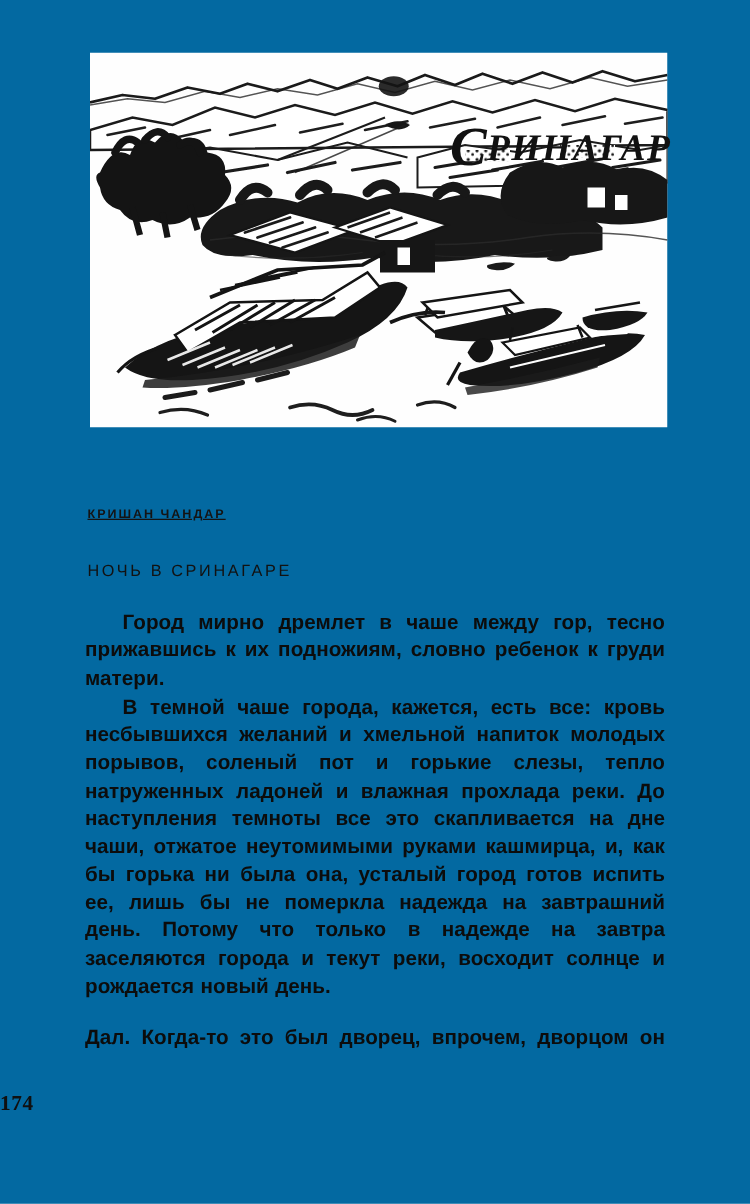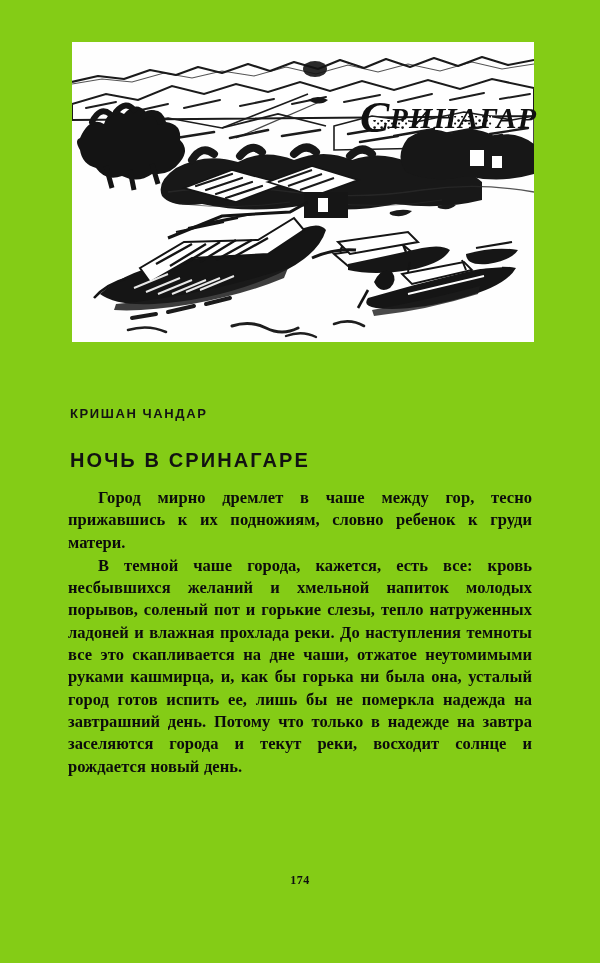--- a/index.html
+++ b/index.html
@@ -14,21 +14,21 @@
     position: relative;
     overflow: hidden;
     font-family: "Liberation Serif", "DejaVu Serif", serif;
     color: #0d0d0d;
     -webkit-font-smoothing: none;
   }
 
   .page {
     position: absolute;
     inset: 0;
-    background: #84cc16;
+    background: #0369a1;
   }
 
   
   .illustration {
     position: absolute;
     left: 72px;
     top: 42px;
     width: 462px;
     height: 300px;
   }
@@ -58,47 +58,48 @@
     margin-right: -1px;
   }
 
   
   .author {
     position: absolute;
     left: 70px;
     top: 406px;
     font-family: "Liberation Sans", "DejaVu Sans", sans-serif;
     font-weight: 700;
-    font-size: 13px;
+    font-size: 10px;
     letter-spacing: 1.6px;
     color: #141414;
+    text-decoration: underline;
   }
   .story-title {
     position: absolute;
     left: 70px;
     top: 449px;
     font-family: "Liberation Sans", "DejaVu Sans", sans-serif;
-    font-weight: 700;
-    font-size: 20px;
+    font-weight: 400;
+    font-size: 13px;
     letter-spacing: 2.1px;
     color: #121212;
   }
 
   
   .body-text {
     position: absolute;
     left: 68px;
     top: 487px;
     width: 464px;
   }
   .body-text p {
     margin: 0 0 0.5px 0;
     text-indent: 30px;
     text-align: justify;
-    font-family: Liberation Serif, serif;
+    font-family: Liberation Sans, sans-serif;
     font-weight: 700;
     font-size: 16.5px;
     line-height: 22.35px;
     letter-spacing: 0.05px;
     word-spacing: 0.4px;
     color: #0c0c0c;
     hyphens: manual;
   }
   .body-text p.gap-before {
     margin-top: 19px;
@@ -116,24 +117,24 @@
   .body-text p.last-para .ln.spread {
     text-align: justify;
     text-align-last: justify;
   }
 
   .page-number {
     position: absolute;
     left: 0;
     right: 0;
     top: 873px;
-    text-align: center;
+    text-align: left;
     font-family: "Liberation Serif", "DejaVu Serif", serif;
     font-weight: 700;
-    font-size: 12px;
+    font-size: 17px;
     letter-spacing: 0.5px;
     color: #101010;
   }
 </style>
 </head>
 <body>
 
 <div class="page">
 
   <div class="illustration">
@@ -301,18 +302,19 @@
     <span class="dropcap">C</span><span>РИНАГАР</span>
   </div>
 
   <div class="author">КРИШАН ЧАНДАР</div>
   <div class="story-title">НОЧЬ В СРИНАГАРЕ</div>
 
   <div class="body-text">
     <p>Город мирно дремлет в чаше между гор, тесно прижавшись к их подножиям, словно ребенок к груди матери.</p>
     <p>В темной чаше города, кажется, есть все: кровь несбывшихся желаний и хмельной напиток молодых порывов, соленый пот и горькие слезы, тепло натруженных ладоней и влажная прохлада реки. До наступления темноты все это скапливается на дне чаши, отжатое неутомимыми руками кашмирца, и, как бы горька ни была она, усталый город готов испить ее, лишь бы не померкла надежда на завтрашний день. Потому что только в надежде на завтра заселяются города и текут реки, восходит солнце и рождается новый день.</p>
     <p class="last-para gap-before">
+      <span class="ln spread">Дал. Когда-то это был дворец, впрочем, дворцом он</span>
     </p>
   </div>
 
   <div class="page-number">174</div>
 
 </div>
 
 </body></html>

